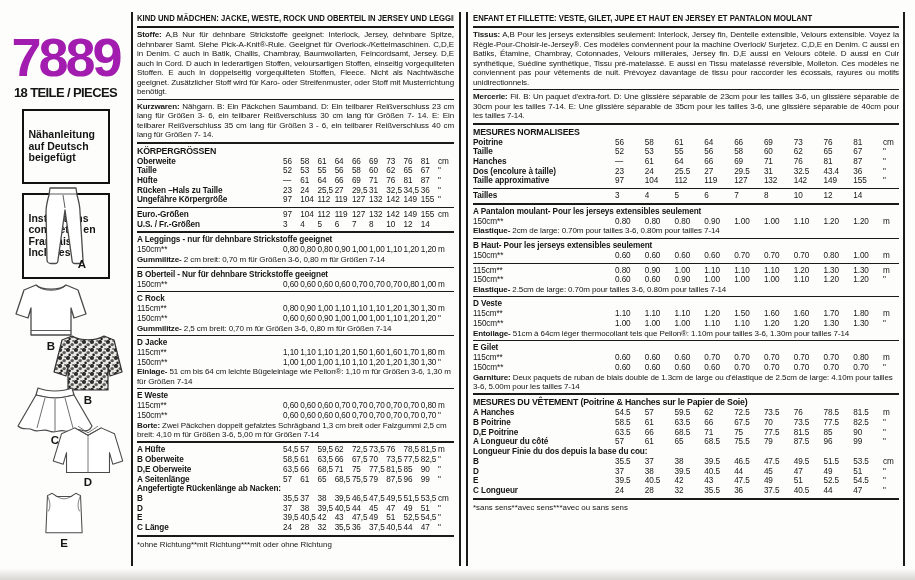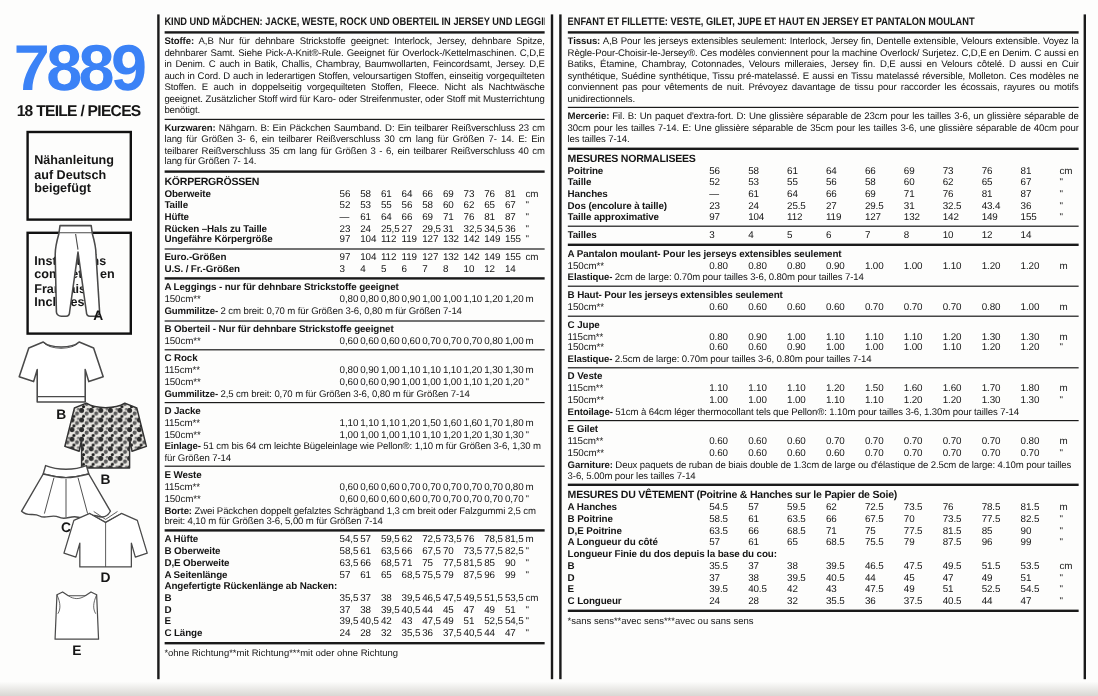--- a/index.html
+++ b/index.html
@@ -4,21 +4,21 @@
 <style>
   *{box-sizing:border-box}
   html,body{margin:0;padding:0}
   body{width:915px;height:580px;background:#f4f3f1;font-family:"Liberation Sans",sans-serif;color:#151515;-webkit-font-smoothing:antialiased}
   .page{position:relative;width:915px;height:580px;background:#fdfdfc;overflow:hidden}
   .page-shadow{position:absolute;left:0;right:0;bottom:0;height:12px;background:linear-gradient(#fdfdfc,#d9d7d3)}
   .vline{position:absolute;top:12px;height:554px;width:2px;background:#1a1a1a}
 
   
   .sidebar{position:absolute;left:0;top:0;width:131px;height:580px;text-align:center}
-  .pattern-number{font-size:54px;font-weight:bold;letter-spacing:-3px;line-height:1;margin-top:30px;color:#3b82f6}
+  .pattern-number{font-size:54px;font-weight:bold;letter-spacing:-3px;line-height:1;margin-top:30px;color:#a21caf}
   .pieces{font-size:13px;font-weight:bold;letter-spacing:-0.6px;margin-top:1px;white-space:nowrap}
   .lang-box{border:2px solid #111;width:88px;margin:9px auto 0;padding:18px 5px;text-align:left;font-weight:bold;font-size:10.5px;line-height:11.5px}
   .views{position:absolute;left:0;top:0;width:131px;height:580px}
   .fig{position:absolute}
   .fig svg{display:block}
   .vlabel{font-weight:bold;font-size:11.5px;line-height:12px}
   #fig-a{left:34px;top:186px}    #fig-a .vlabel{text-align:right;margin:-8px 6px 0 0}
   #fig-b{left:8px;top:282px}     #fig-b .vlabel{text-align:center;margin-top:0}
   #fig-bf{left:50px;top:332px}   #fig-bf .vlabel{text-align:center;margin-top:0}
   #fig-c{left:12px;top:386px}    #fig-c .vlabel{text-align:center;margin-top:0}
@@ -31,21 +31,21 @@
   .col-fr{left:473px;width:426px}
   .ttl{font-size:9.2px;font-weight:bold;line-height:11px;margin:1px 0 0;white-space:nowrap;transform:scaleX(0.84);transform-origin:0 50%}
   .rule{border-top:1.6px solid #1a1a1a;margin:2px 0}
   .rule.thick{border-top-width:2.2px}
   .para{margin:1px 0;font-size:8px;line-height:9.5px;letter-spacing:-0.1px;text-align:justify}
   .para b{font-weight:bold}
   .tbl-title{font-weight:bold;font-size:8.8px;line-height:11px;letter-spacing:-0.2px}
   .trow{display:flex;font-size:8.2px;line-height:9.7px;letter-spacing:-0.1px}
   .tlabel{font-weight:bold;flex:none}
   .col-de .tlabel{width:146px}
-  .col-fr .tlabel{width:118px}
+  .col-fr .tlabel{width:142px}
   .tval{flex:1;text-align:left}
   .tunit{width:16px;text-align:left}
   .trow.subhead .tlabel{width:auto;flex:1}
   .sec{margin:0}
   .sec .tlabel{font-weight:normal}
   .sec-head{font-weight:bold;font-size:8.2px;line-height:10px;letter-spacing:-0.1px}
   .note{font-size:8px;line-height:9.4px;letter-spacing:-0.1px}
   .note b{font-weight:bold}
   .footnote{display:flex;font-size:7.9px;line-height:11px;margin-top:1px}
 </style>
@@ -644,21 +644,20 @@
             <span class="tval">0.70</span>
             <span class="tval">0.80</span>
             <span class="tval">1.00</span>
             <span class="tunit">m</span>
           </div>
         </div>
     </div>
     <div class="rule"></div>
 
     <div class="sec">
-      <div class="sec-head">C Jupe</div>
       <div class="tbl">
           <div class="trow">
             <span class="tlabel">115cm**</span>
             <span class="tval">0.80</span>
             <span class="tval">0.90</span>
             <span class="tval">1.00</span>
             <span class="tval">1.10</span>
             <span class="tval">1.10</span>
             <span class="tval">1.10</span>
             <span class="tval">1.20</span>

